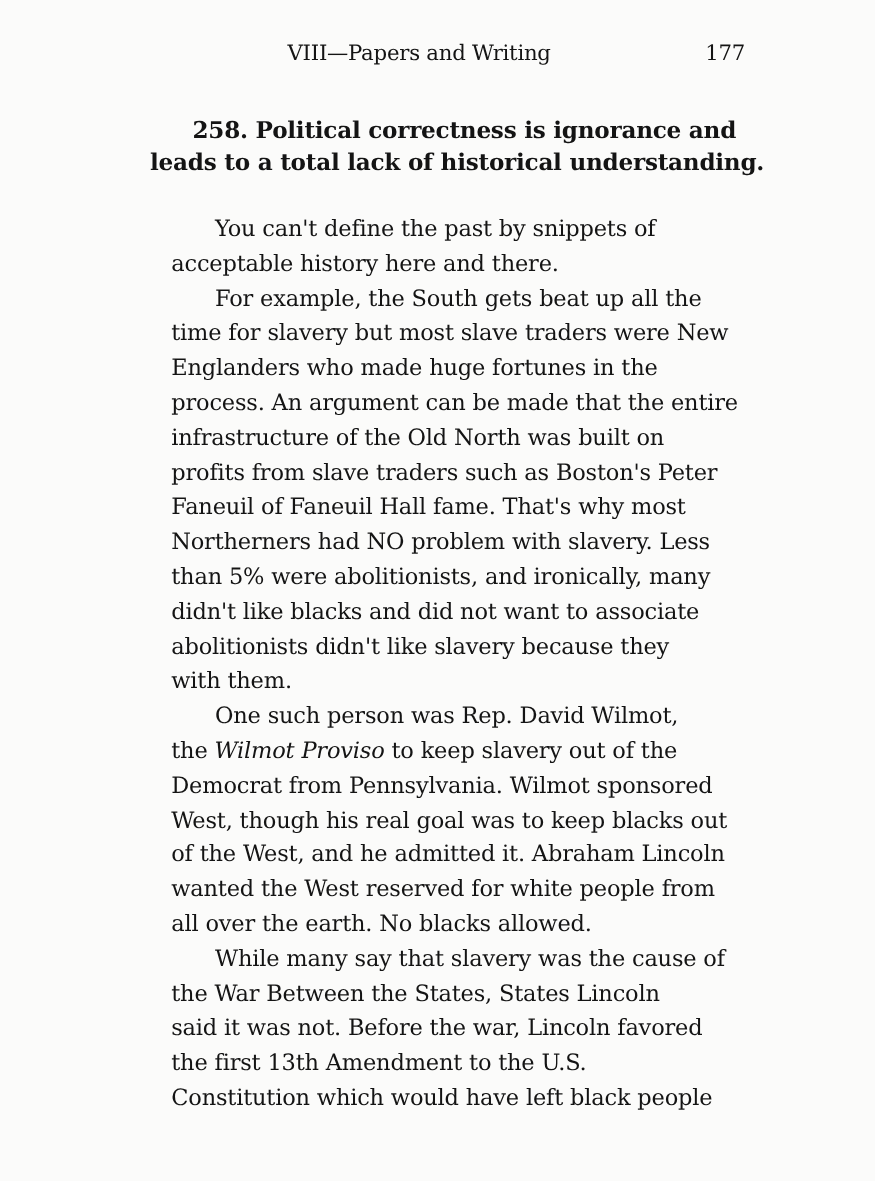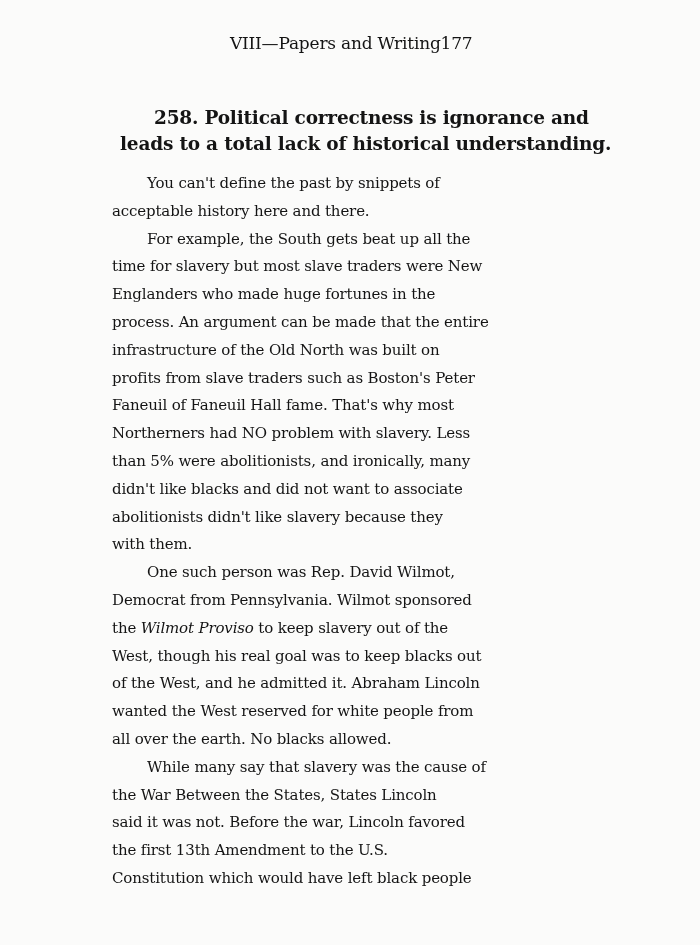--- a/index.html
+++ b/index.html
@@ -9,33 +9,33 @@
       font-family: "DejaVu Serif", "Liberation Serif", serif;
       color: #141414;
       position: relative;
     }
     .page {
       position: absolute; left: 0; top: 0; width: 700px; height: 945px;
     }
     .running-head {
       position: absolute; top: 32px; left: 230px; width: 366px;
       font-size: 17px; line-height: 22px;
-      display: flex; 
+      display: flex; justify-content: space-between;
       letter-spacing: -0.2px;
     }
     .title {
       position: absolute; top: 92px; left: 120px; width: 472px;
       font-size: 18.5px; line-height: 26px; font-weight: bold;
       letter-spacing: -0.2px;
     }
     .title .line { display: block; white-space: nowrap; }
-    .title .line.first { padding-left: 34px; margin-top: 13px; }
+    .title .line.first { padding-left: 34px; }
     .body {
-      position: absolute; top: 170px; left: 112px; width: 480px;
-      font-size: 15px; line-height: 27.8px;
+      position: absolute; top: 170px; left: 137px; width: 480px;
+      font-size: 18px; line-height: 27.8px;
       letter-spacing: -0.15px;
     }
     .body .line { display: block; white-space: nowrap; height: 27.8px; }
     .body .line.indent { padding-left: 35px; }
     .body em { font-style: italic; }
   </style>
 </head>
 <body>
 
 <div class="page">
@@ -58,22 +58,22 @@
       <span class="line"><span>process. An argument can be made that the entire</span></span>
       <span class="line"><span>infrastructure of the Old North was built on</span></span>
       <span class="line"><span>profits from slave traders such as Boston's Peter</span></span>
       <span class="line"><span>Faneuil of Faneuil Hall fame. That's why most</span></span>
       <span class="line"><span>Northerners had NO problem with slavery. Less</span></span>
       <span class="line"><span>than 5% were abolitionists, and ironically, many</span></span>
       <span class="line"><span>didn't like blacks and did not want to associate</span></span>
       <span class="line"><span>abolitionists didn't like slavery because they</span></span>
       <span class="line"><span>with them.</span></span>
       <span class="line indent"><span>One such person was Rep. David Wilmot,</span></span>
+      <span class="line"><span>the </span><em>Wilmot Proviso</em><span> to keep slavery out of the</span></span>
       <span class="line"><span>Democrat from Pennsylvania. Wilmot sponsored</span></span>
-      <span class="line"><span>the </span><em>Wilmot Proviso</em><span> to keep slavery out of the</span></span>
       <span class="line"><span>West, though his real goal was to keep blacks out</span></span>
       <span class="line"><span>of the West, and he admitted it. Abraham Lincoln</span></span>
       <span class="line"><span>wanted the West reserved for white people from</span></span>
       <span class="line"><span>all over the earth. No blacks allowed.</span></span>
       <span class="line indent"><span>While many say that slavery was the cause of</span></span>
       <span class="line"><span>the War Between the States, States Lincoln</span></span>
       <span class="line"><span>said it was not. Before the war, Lincoln favored</span></span>
       <span class="line"><span>the first 13th Amendment to the U.S.</span></span>
       <span class="line"><span>Constitution which would have left black people</span></span>
     </div>

